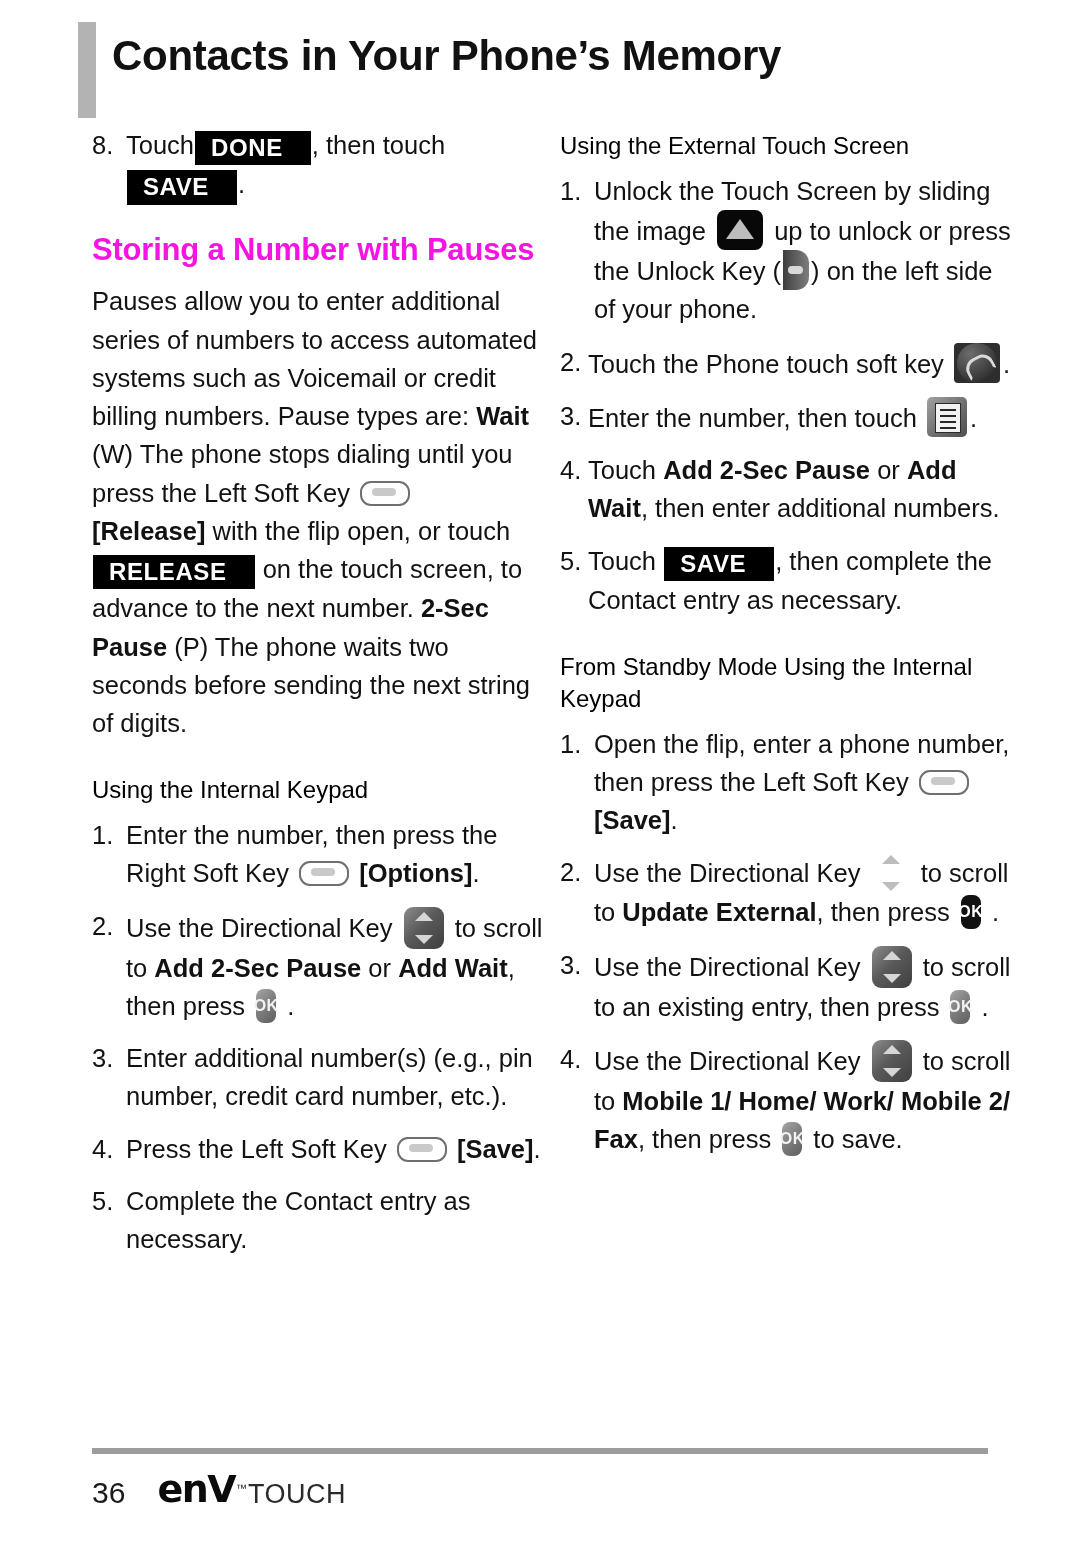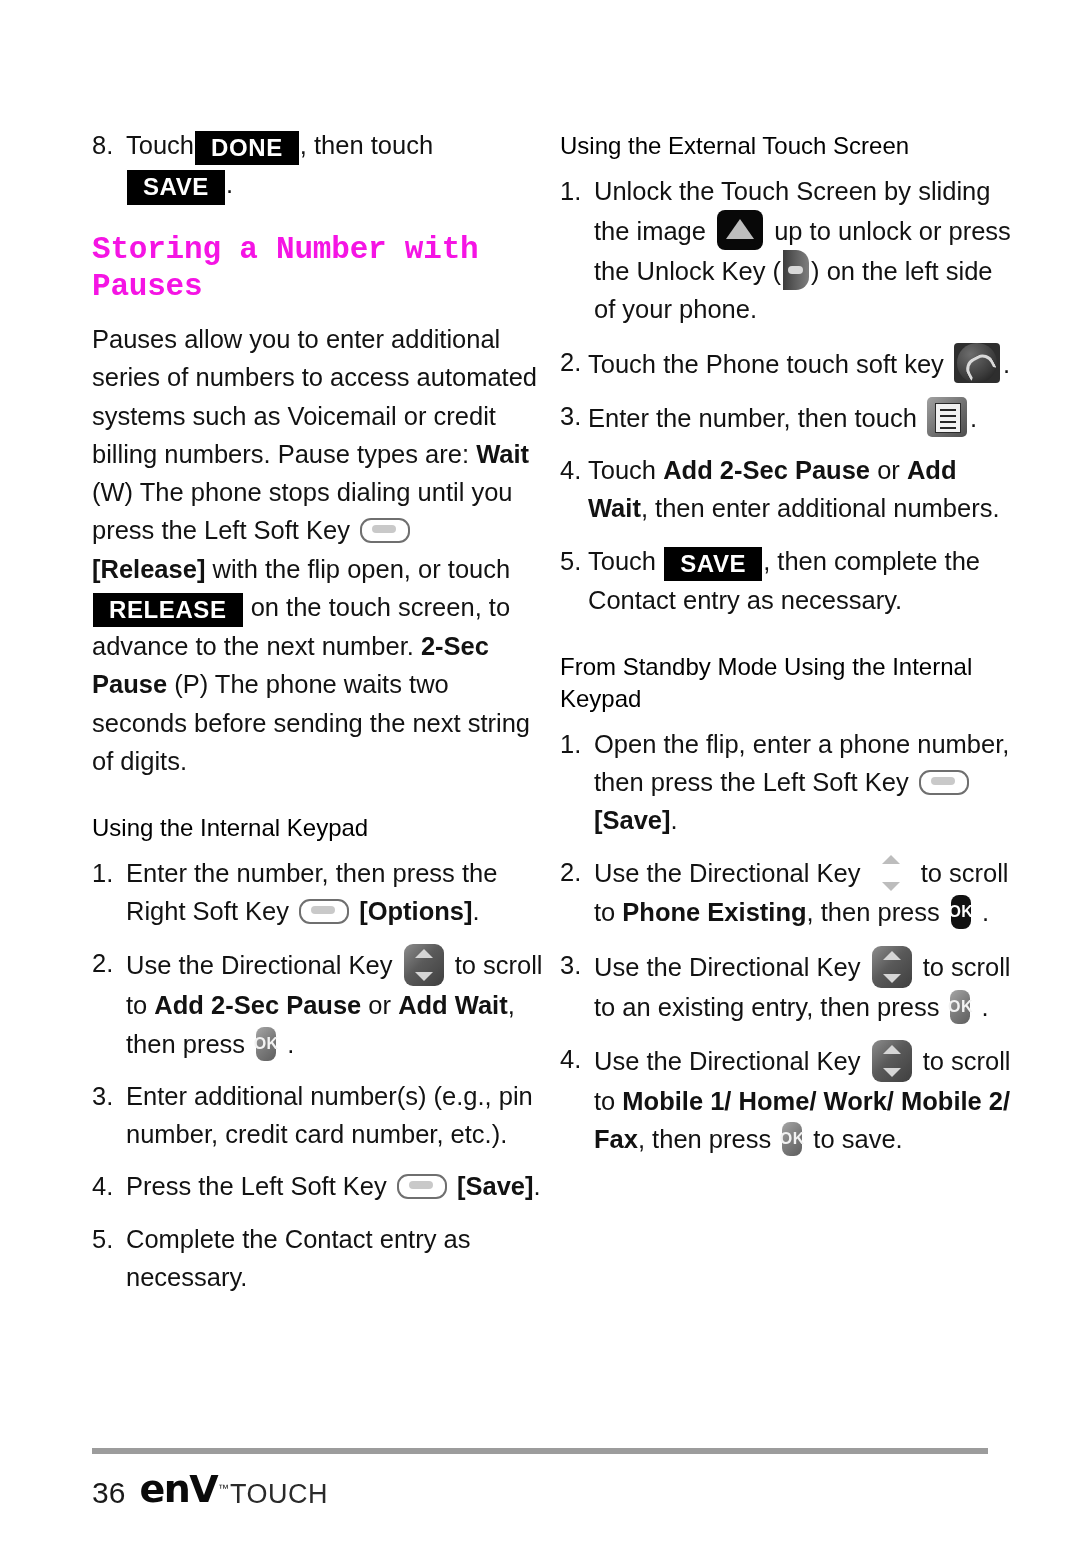--- a/index.html
+++ b/index.html
@@ -54,21 +54,20 @@
   .col-right { left: 560px; }
 
   
   .h2 {
     color: #f514e4;
     font-size: 31px;
     font-weight: bold;
     line-height: 1.22;
     margin: 26px 0 14px 0;
     letter-spacing: -0.2px;
-    font-family: Liberation Mono, monospace;
   }
   .h3 {
     font-size: 24px;
     font-weight: normal;
     line-height: 1.32;
     margin: 32px 0 10px 0;
     color: #000000;
   }
   p.body {
     font-size: 25.5px;
@@ -94,21 +93,21 @@
   b, strong { font-weight: bold; }
 
   
   .badge {
     display: inline-block;
     background: #000000;
     color: #ffffff;
     font-weight: bold;
     font-size: 24px;
     letter-spacing: 0.6px;
-    padding: 2px 16px 3px 16px;
+    padding: 2px 28px 3px 16px;
     line-height: 1.22;
     vertical-align: -2px;
     margin: 0 1px;
   }
 
   
   .ico {
     display: inline-block;
     vertical-align: -4px;
     position: relative;
@@ -284,21 +283,21 @@
   }
   .footer-rule {
     width: 896px;
     height: 6px;
     background: #9c9c9c;
   }
   .footer-row {
     margin-top: 16px;
     display: flex;
     align-items: flex-end;
-    gap: 14px;
+    gap: 32px;
   }
   .page-num {
     font-size: 30px;
     color: #1a1a1a;
     line-height: 1;
   }
   .logo {
     display: flex;
     align-items: flex-end;
     line-height: 1;
@@ -323,20 +322,24 @@
     letter-spacing: 0.5px;
     color: #2a2a2a;
     margin-left: 1px;
   }
 </style>
 </head>
 <body>
 
 <div class="page">
 
+  <div class="header">
+    <div class="title-bar"></div>
+    <div class="page-title">Contacts in Your Phone’s Memory</div>
+  </div>
 
   <div class="col col-left">
 
     <div class="step">
       <span class="num">8.</span>
       <span class="txt"><span>Touch</span><span class="badge">DONE</span><span>, then touch</span><br><span class="badge">SAVE</span><span>.</span></span>
     </div>
 
     <div class="h2">Storing a Number with Pauses</div>
 
@@ -408,21 +411,21 @@
 
     <div class="h3">From Standby Mode Using the Internal Keypad</div>
 
     <div class="step">
       <span class="num">1.</span>
       <span class="txt"><span>Open the flip, enter a phone number, then press the Left Soft Key </span><span class="ico ico-softkey"></span><span> </span><b>[Save]</b><span>.</span></span>
     </div>
 
     <div class="step">
       <span class="num">2.</span>
-      <span class="txt"><span>Use the Directional Key </span><span class="ico ico-dkey-plain"><i class="chev up"></i><i class="chev down"></i></span><span> to scroll to </span><b>Phone Existing</b><span>, then press </span><span class="ico ico-ok ico-ok-dark"><span class="lbl">OK</span></span><span> .</span></span>
+      <span class="txt"><span>Use the Directional Key </span><span class="ico ico-dkey-plain"><i class="chev up"></i><i class="chev down"></i></span><span> to scroll to </span><b>Update External</b><span>, then press </span><span class="ico ico-ok ico-ok-dark"><span class="lbl">OK</span></span><span> .</span></span>
     </div>
 
     <div class="step">
       <span class="num">3.</span>
       <span class="txt"><span>Use the Directional Key </span><span class="ico ico-dkey"><i class="chev up"></i><i class="chev down"></i></span><span> to scroll to an existing entry, then press </span><span class="ico ico-ok"><span class="lbl">OK</span></span><span> .</span></span>
     </div>
 
     <div class="step">
       <span class="num">4.</span>
       <span class="txt"><span>Use the Directional Key </span><span class="ico ico-dkey"><i class="chev up"></i><i class="chev down"></i></span><span> to scroll to </span><b>Mobile 1/ Home/ Work/ Mobile 2/ Fax</b><span>, then press </span><span class="ico ico-ok"><span class="lbl">OK</span></span><span> to save.</span></span>

